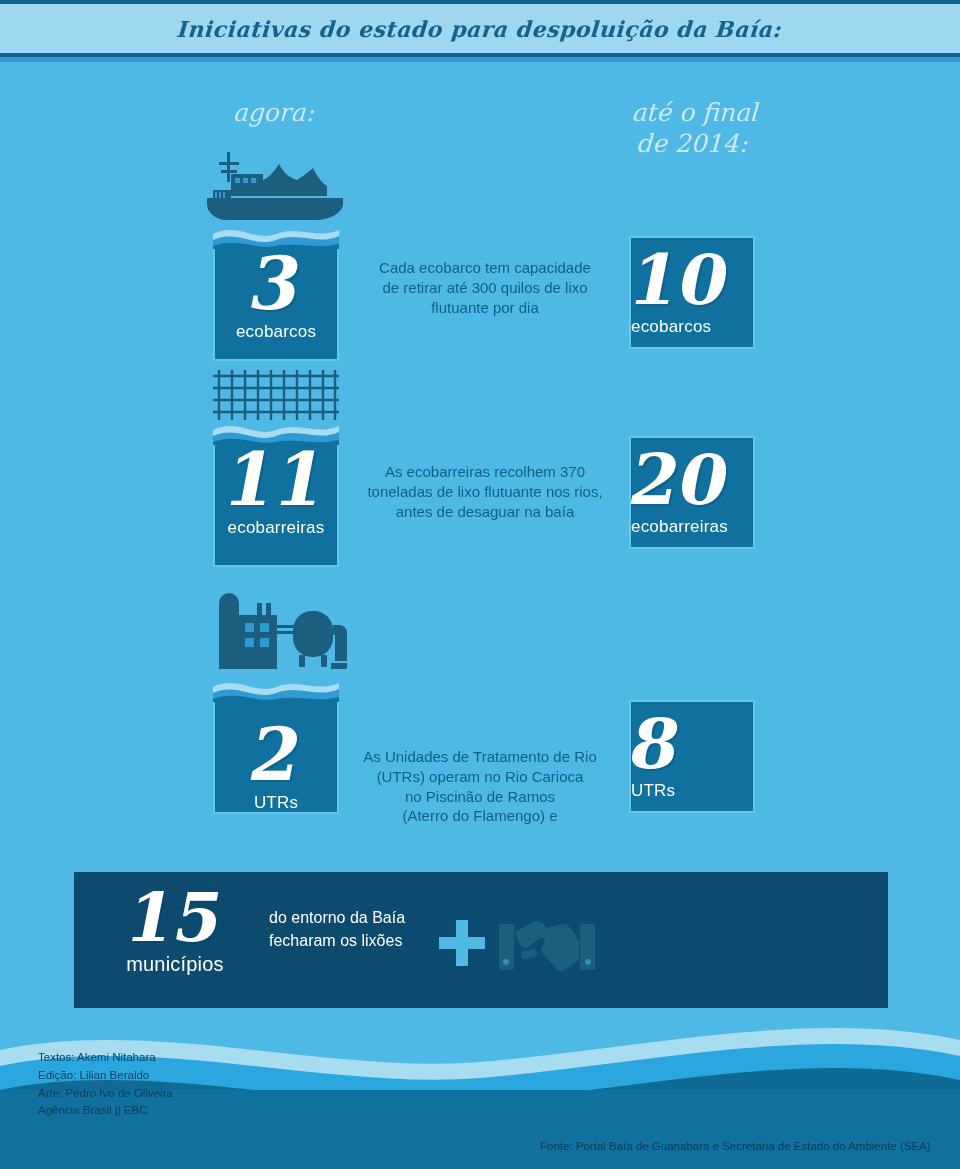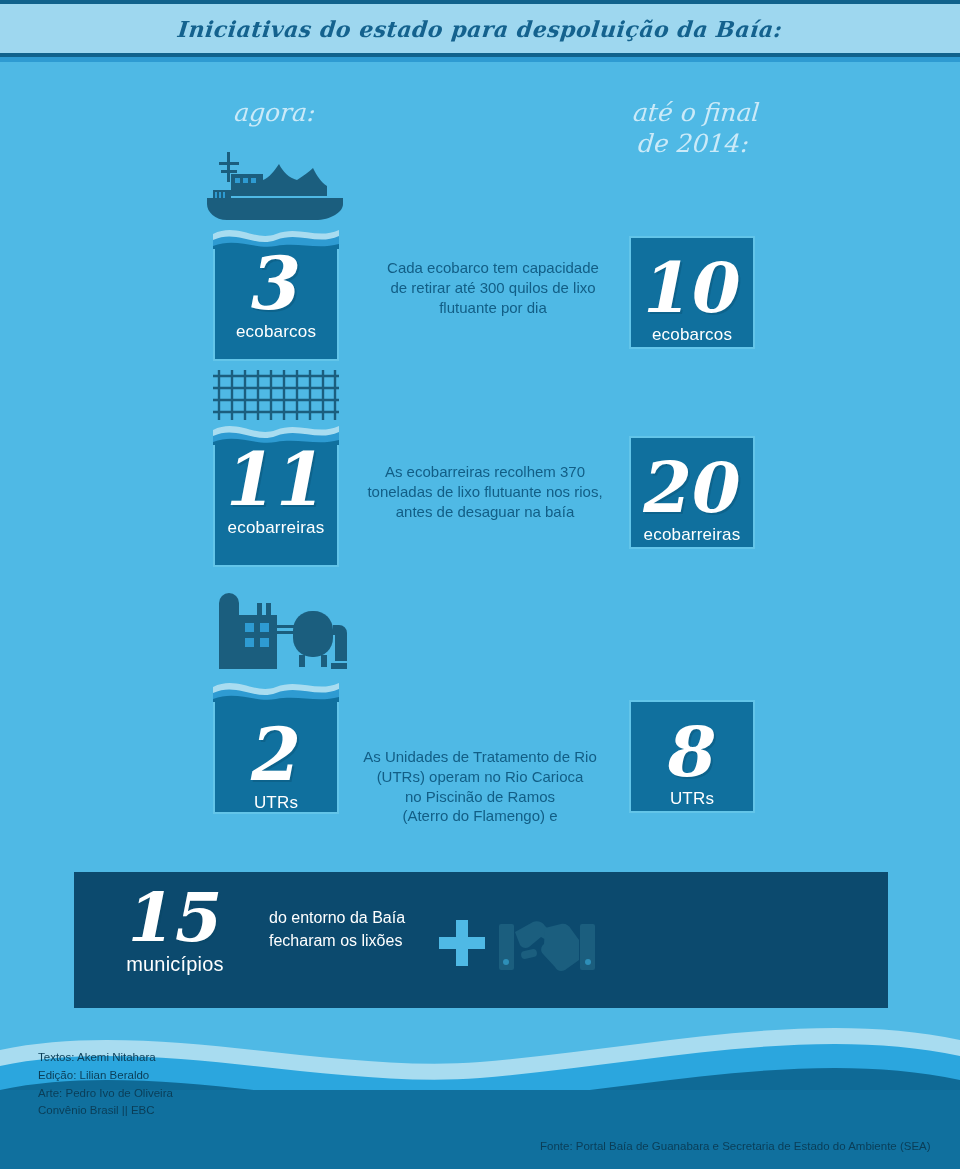--- a/index.html
+++ b/index.html
@@ -77,21 +77,21 @@
     margin:0;padding:0 0 2px 0;
   }
   .unit{
     font-size:17px;color:#ffffff;letter-spacing:.2px;
   }
 
   
   .rbox{
     position:absolute;width:126px;background:#10709E;
     border:2px solid #63C5E9;box-sizing:border-box;
-    text-align:center;color:#fff;padding:16px 0 10px;
+    color:#fff;padding:8px 0 10px;
   }
   .rbox .big-num{font-size:70px;}
 
   
   .desc{
     position:absolute;text-align:center;color:#125E86;
     font-size:15px;line-height:1.32;width:290px;
   }
 
   
@@ -173,21 +173,21 @@
         <path d="M0,20 C24,9 42,28 63,20 C86,11 104,26 126,16 L126,30 L0,30 Z" fill="#2E9BD2"></path>
         <path d="M0,26 C24,17 42,30 63,26 C86,22 104,30 126,24 L126,30 L0,30 Z" fill="#10709E"></path>
       </svg>
     </div>
     <div class="box" style="height:112px;">
       <div class="big-num">3</div>
       <div class="unit">ecobarcos</div>
     </div>
   </div>
 
-  <div class="desc" style="left:348px;top:258px;text-align:center;">
+  <div class="desc" style="left:340px;top:258px;text-align:center;">
     <div>Cada ecobarco tem capacidade</div>
     <div>de retirar até 300 quilos de lixo</div>
     <div>flutuante por dia</div>
   </div>
 
   <div class="rbox" style="left:629px;top:236px;height:113px;">
     <div class="big-num">10</div>
     <div class="unit">ecobarcos</div>
   </div>
 
@@ -319,17 +319,17 @@
       <path d="M0,52 C150,20 330,76 480,64 C640,51 810,10 960,42 L960,96 L0,96 Z" fill="#2BA6DE"></path>
       <path d="M0,76 C150,44 330,100 480,88 C640,75 810,34 960,66 L960,96 L0,96 Z" fill="#0F6A96"></path>
     </svg>
   </div>
 
   <div class="footer"></div>
   <div class="credits">
     <div>Textos: Akemi Nitahara</div>
     <div>Edição: Lilian Beraldo</div>
     <div>Arte: Pedro Ivo de Oliveira</div>
-    <div>Convênio Brasil || EBC</div>
+    <div>Agência Brasil || EBC</div>
   </div>
   <div class="source">Fonte: Portal Baía de Guanabara e Secretaria de Estado do Ambiente (SEA)</div>
 
 </div>
 
 </body></html>

